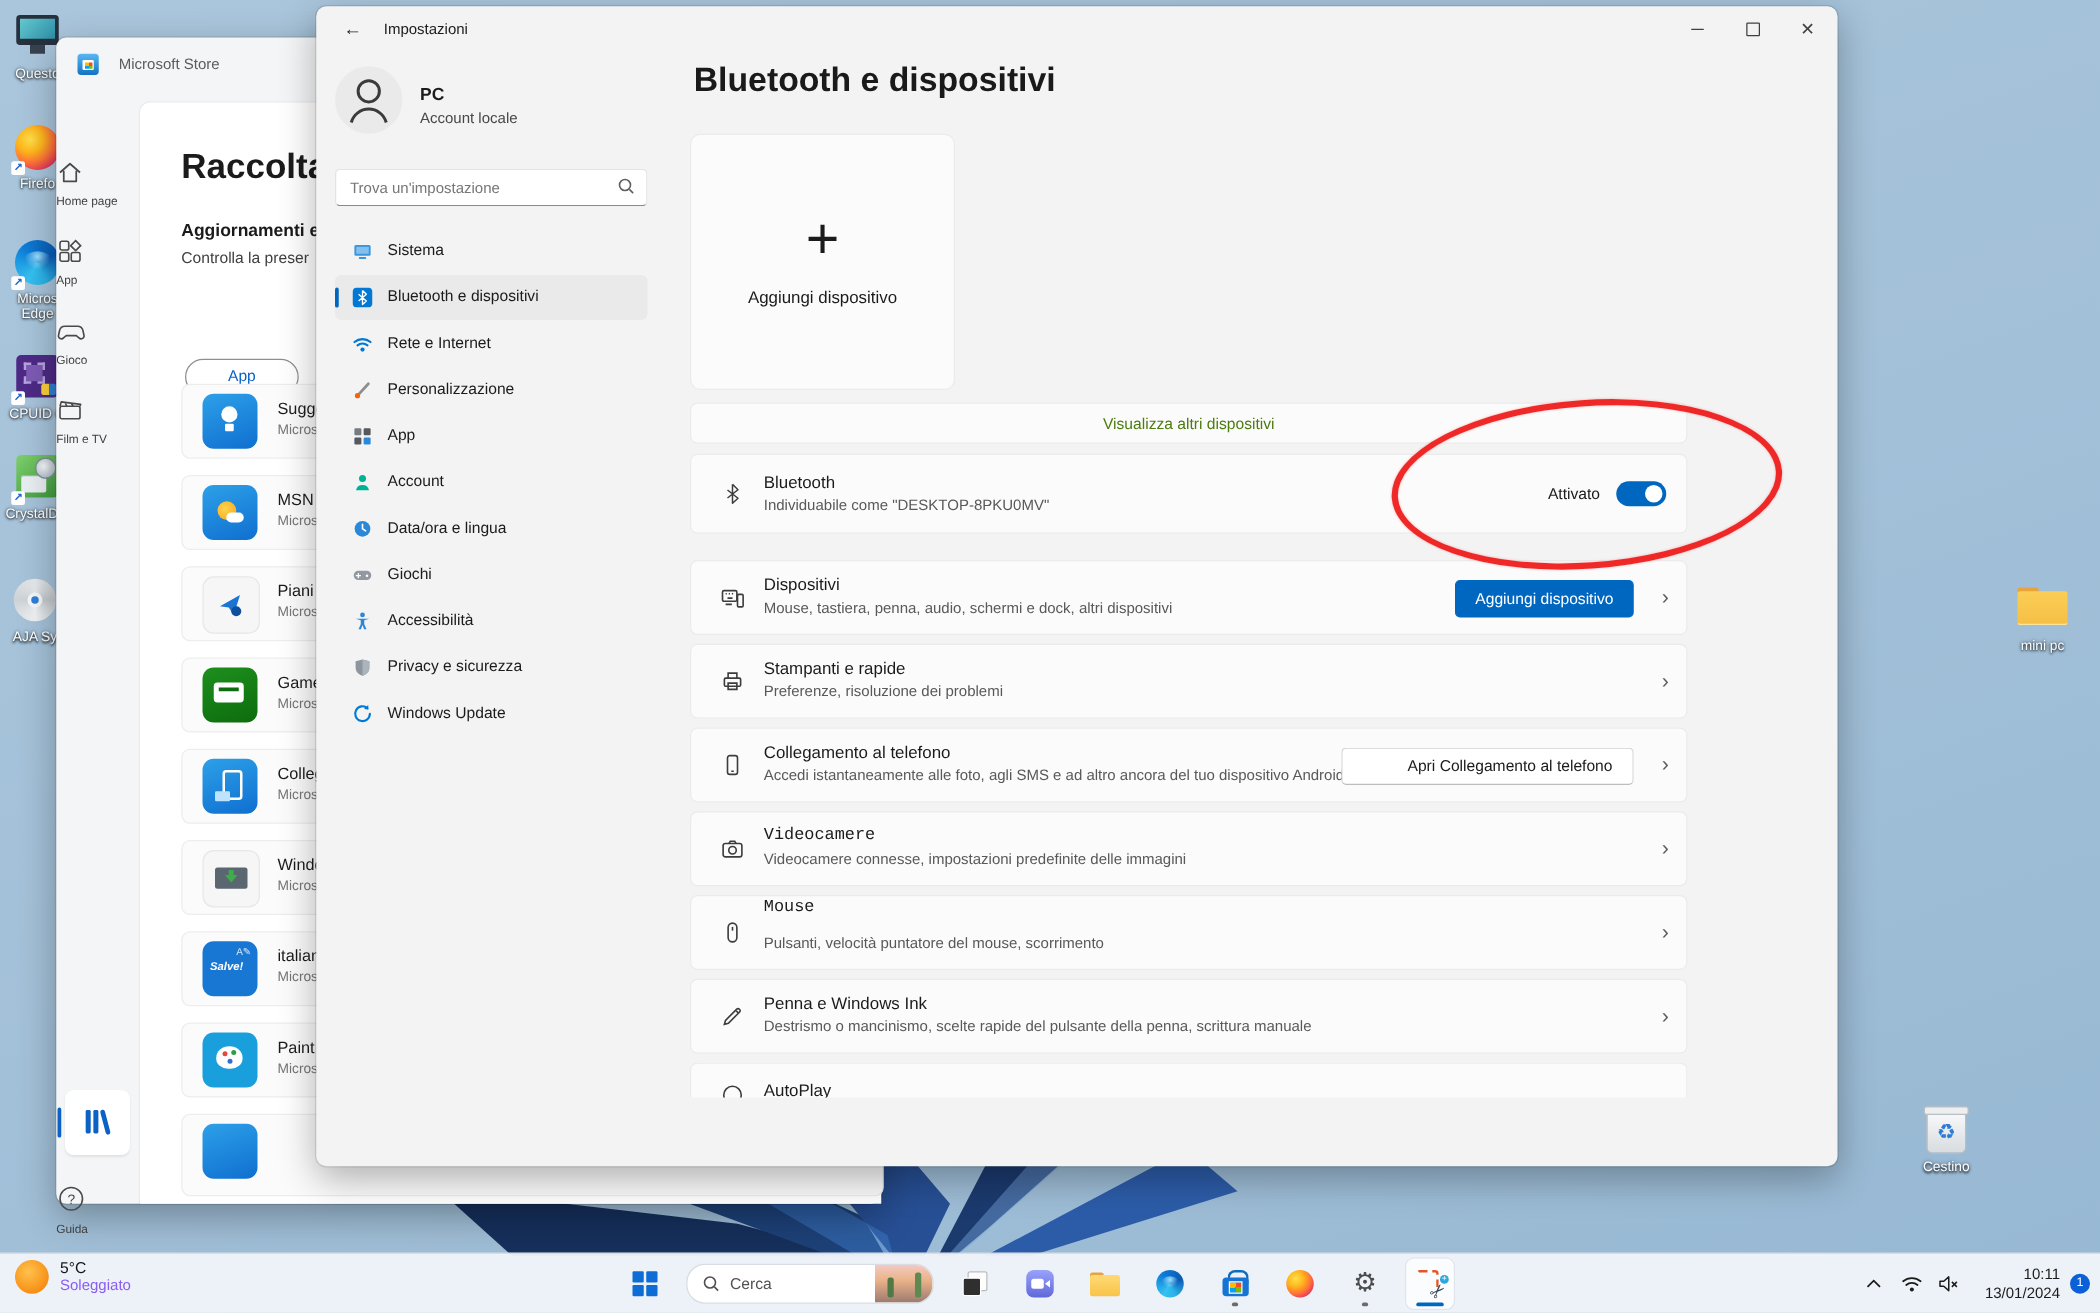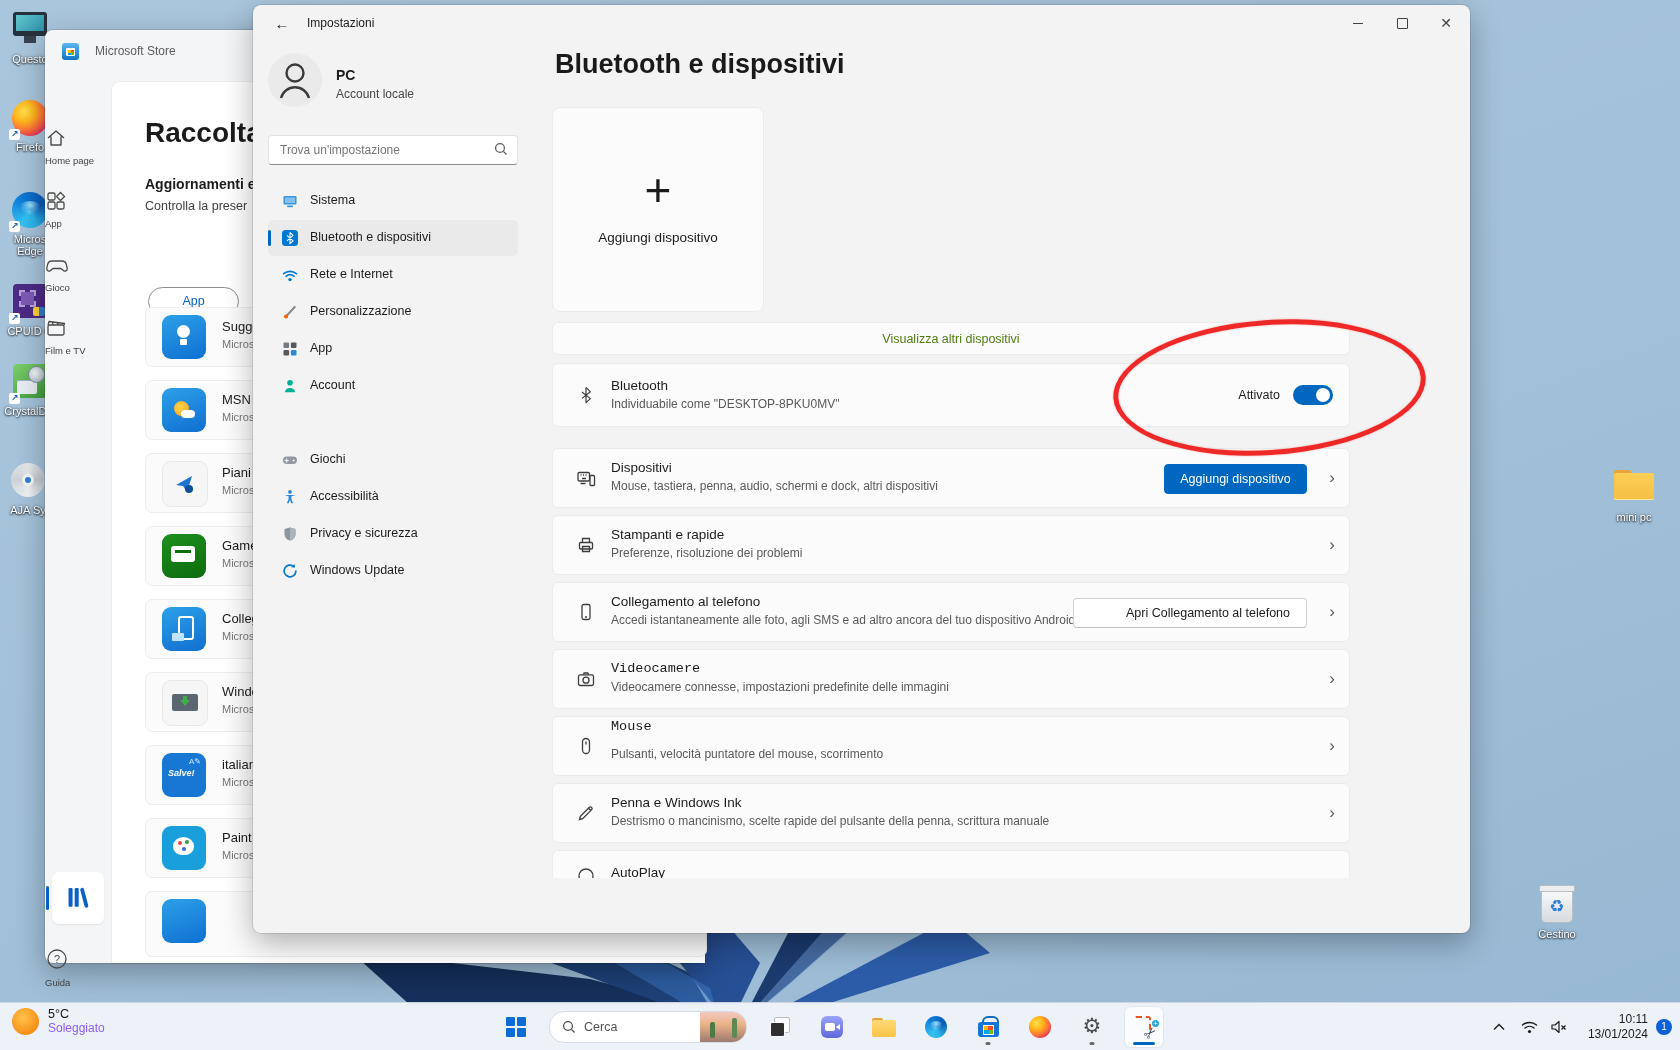--- a/index.html
+++ b/index.html
@@ -449,20 +449,27 @@
           </svg></span>
       <span class="nlb">App</span>
     </div>
     <div class="snav" style="top:363px;">
       <span class="nic"><svg width="16" height="16" viewBox="0 0 16 16">
             <circle cx="8" cy="4.7" r="2.8" fill="#00b294"></circle>
             <path d="M2.8 14.2a5.3 5.3 0 0 1 10.4 0z" fill="#00b294"></path>
           </svg></span>
       <span class="nlb">Account</span>
     </div>
+    <div class="snav" style="top:400px;">
+      <span class="nic"><svg width="16" height="16" viewBox="0 0 16 16">
+            <circle cx="8" cy="8" r="6.3" fill="#2b88d8"></circle>
+            <path d="M8 4.4V8l2.5 1.7" stroke="#fff" stroke-width="1.3" fill="none" stroke-linecap="round"></path>
+          </svg></span>
+      <span class="nlb">Data/ora e lingua</span>
+    </div>
     <div class="snav" style="top:437px;">
       <span class="nic"><svg width="16" height="16" viewBox="0 0 16 16">
             <rect x="1" y="4.6" width="14" height="7.4" rx="3.7" fill="#9198a1"></rect>
             <path d="M4.7 6.9v3.2M3.1 8.5h3.2" stroke="#fff" stroke-width="1.1" stroke-linecap="round"></path>
             <circle cx="11.6" cy="8.5" r="1" fill="#fff"></circle>
           </svg></span>
       <span class="nlb">Giochi</span>
     </div>
     <div class="snav" style="top:474px;">
       <span class="nic"><svg width="16" height="16" viewBox="0 0 16 16">

